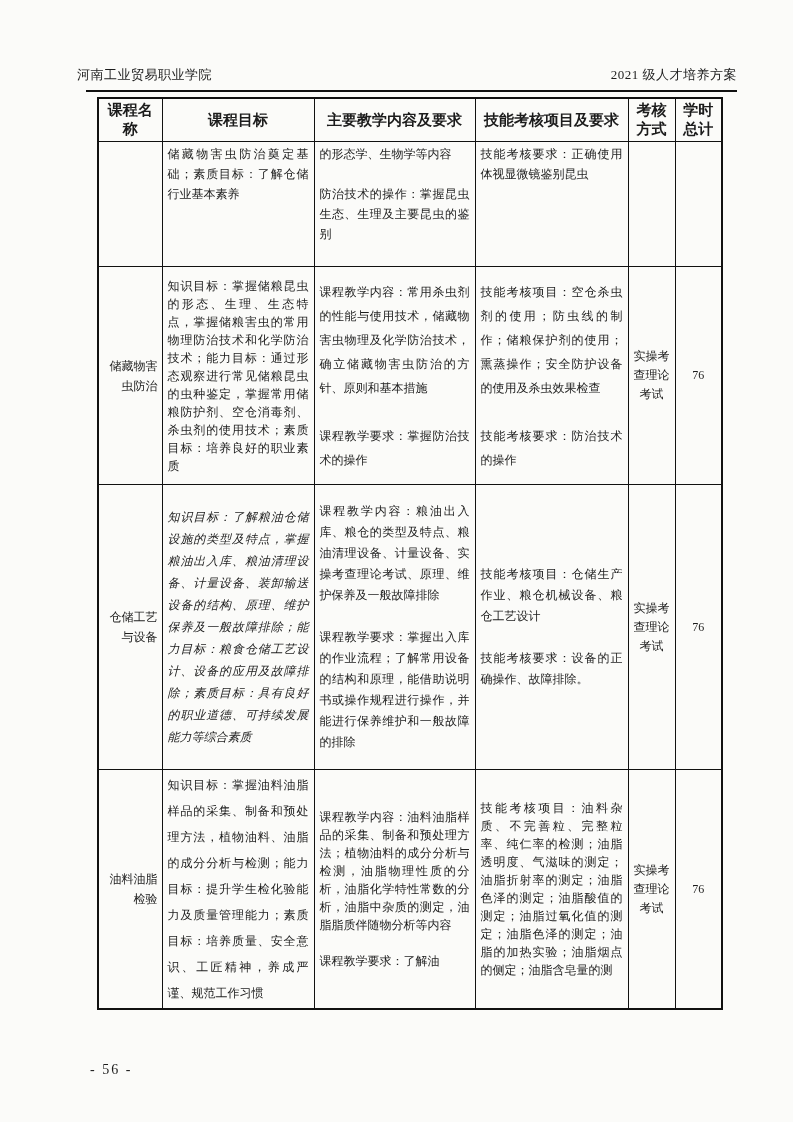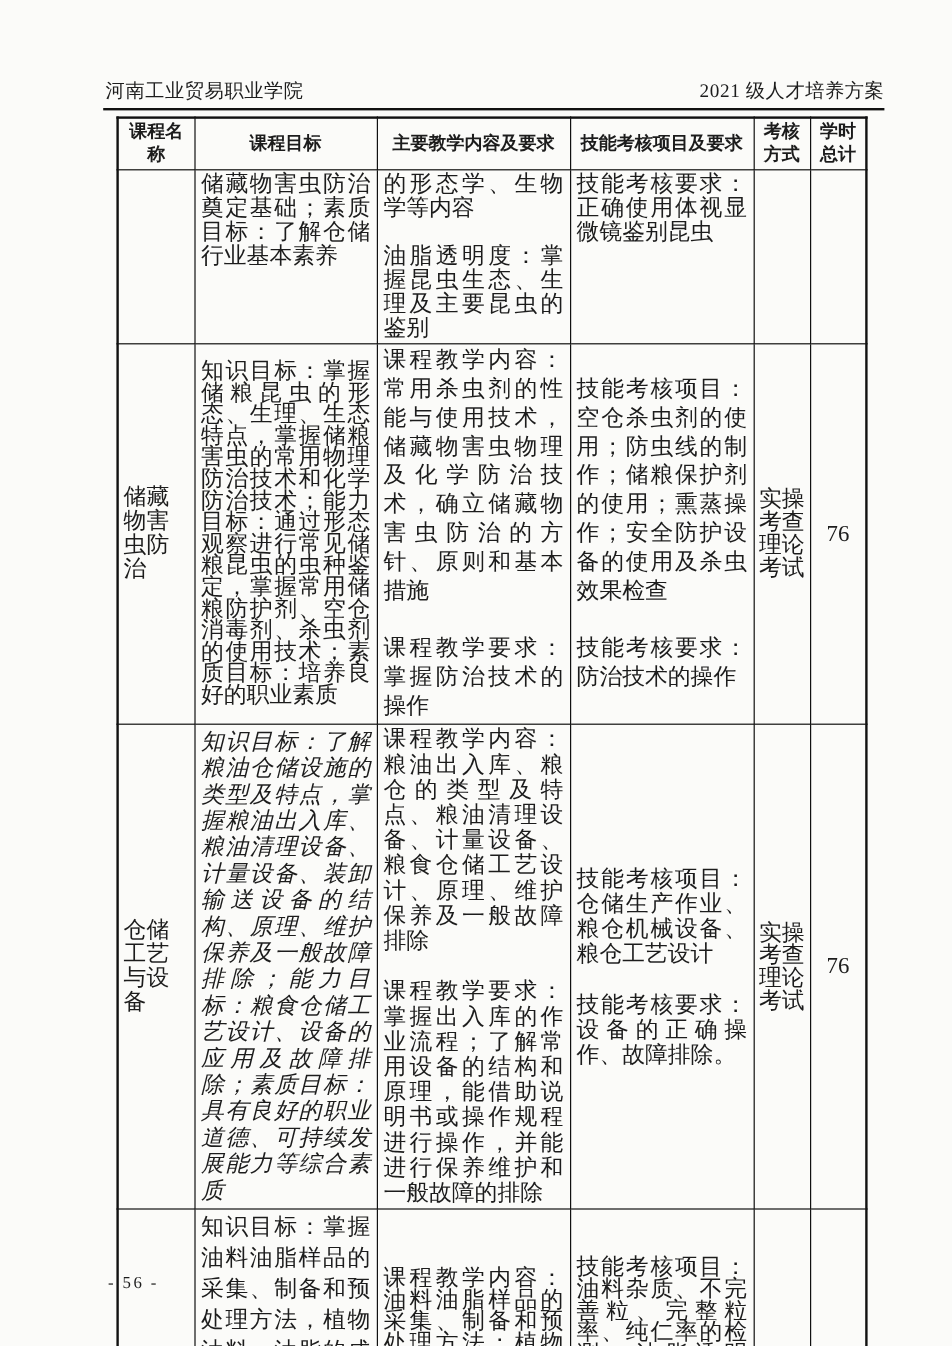--- a/index.html
+++ b/index.html
@@ -8,58 +8,58 @@
     background: #fbfbf9;
     font-family: "Liberation Serif", "DejaVu Serif", serif;
     color: #1c1c1c;
     position: relative;
     overflow: hidden;
   }
   .page { position: absolute; inset: 0; }
 
   
   .page-header {
-    position: absolute; left: 88px; right: 56px; top: 66px;
+    position: absolute; left: 77px; right: 56px; top: 66px;
     display: flex; justify-content: space-between; align-items: flex-end;
-    font-size: 16px; letter-spacing: 0.5px;
+    font-size: 13px; letter-spacing: 0.5px;
   }
   .header-rule {
     position: absolute; left: 86px; right: 56px; top: 90px;
     height: 2px; background: #111;
   }
 
   
   table.course-table {
     position: absolute; left: 97px; top: 97px;
     width: 624px;
     border-collapse: collapse;
     table-layout: fixed;
     border: 2px solid #111;
     background: transparent;
   }
   .course-table th, .course-table td {
     border: 1px solid #111;
-    font-size: 19px;
+    font-size: 12px;
     padding: 2px 5px;
     vertical-align: middle;
     overflow: hidden;
   }
   .course-table thead th {
     font-weight: bold;
     font-size: 15px;
     text-align: center;
     line-height: 19px;
     padding: 2px 2px;
   }
   .cell {
     white-space: pre-line;
     text-align: justify;
     line-height: 22px;
   }
-  td.course { text-align: left; padding: 0 4px; line-height: 20px; }
+  td.course { text-align: right; padding: 0 4px; line-height: 20px; }
   td.center { text-align: center; white-space: normal; line-height: 19px; padding: 2px 3px; margin-left: 40px; }
   tr.r1 td { vertical-align: top; }
   tr.r1 .cell { line-height: 20px; }
   tr.r2 td.obj { line-height: 18px; margin-top: 44px; }
   tr.r2 td.cnt, tr.r2 td.asm { line-height: 24px; }
   tr.r3 td.obj { line-height: 22px; font-style: italic; }
   tr.r3 td.cnt, tr.r3 td.asm { line-height: 21px; }
   tr.r4 td.obj { line-height: 26px; }
   tr.r4 td.cnt, tr.r4 td.asm { line-height: 18px; }
 
@@ -98,41 +98,41 @@
         <th>考核方式</th>
         <th>学时总计</th>
       </tr>
     </thead>
     <tbody>
       <tr class="r1" style="height:125px">
         <td class="course"></td>
         <td class="cell obj">储藏物害虫防治奠定基础；素质目标：了解仓储行业基本素养</td>
         <td class="cell cnt">的形态学、生物学等内容
 
-油脂透明度：掌握昆虫生态、生理及主要昆虫的鉴别</td>
+防治技术的操作：掌握昆虫生态、生理及主要昆虫的鉴别</td>
         <td class="cell asm">技能考核要求：正确使用体视显微镜鉴别昆虫</td>
         <td class="center"></td>
         <td class="center"></td>
       </tr>
       <tr class="r2" style="height:218px">
         <td class="course">储藏物害虫防治</td>
         <td class="cell obj">知识目标：掌握储粮昆虫的形态、生理、生态特点，掌握储粮害虫的常用物理防治技术和化学防治技术；能力目标：通过形态观察进行常见储粮昆虫的虫种鉴定，掌握常用储粮防护剂、空仓消毒剂、杀虫剂的使用技术；素质目标：培养良好的职业素质</td>
         <td class="cell cnt">课程教学内容：常用杀虫剂的性能与使用技术，储藏物害虫物理及化学防治技术，确立储藏物害虫防治的方针、原则和基本措施
 
 课程教学要求：掌握防治技术的操作</td>
         <td class="cell asm">技能考核项目：空仓杀虫剂的使用；防虫线的制作；储粮保护剂的使用；熏蒸操作；安全防护设备的使用及杀虫效果检查
 
 技能考核要求：防治技术的操作</td>
         <td class="center">实操考查理论考试</td>
         <td class="center">76</td>
       </tr>
       <tr class="r3" style="height:285px">
         <td class="course">仓储工艺与设备</td>
         <td class="cell obj">知识目标：了解粮油仓储设施的类型及特点，掌握粮油出入库、粮油清理设备、计量设备、装卸输送设备的结构、原理、维护保养及一般故障排除；能力目标：粮食仓储工艺设计、设备的应用及故障排除；素质目标：具有良好的职业道德、可持续发展能力等综合素质</td>
-        <td class="cell cnt">课程教学内容：粮油出入库、粮仓的类型及特点、粮油清理设备、计量设备、粮食仓储工艺设计、原理、维护保养及一般故障排除
+        <td class="cell cnt">课程教学内容：粮油出入库、粮仓的类型及特点、粮油清理设备、计量设备、实操考查理论考试、原理、维护保养及一般故障排除
 
 课程教学要求：掌握出入库的作业流程；了解常用设备的结构和原理，能借助说明书或操作规程进行操作，并能进行保养维护和一般故障的排除</td>
         <td class="cell asm">技能考核项目：仓储生产作业、粮仓机械设备、粮仓工艺设计
 
 技能考核要求：设备的正确操作、故障排除。</td>
         <td class="center">实操考查理论考试</td>
         <td class="center">76</td>
       </tr>
       <tr class="r4" style="height:237px">
         <td class="course">油料油脂检验</td>

